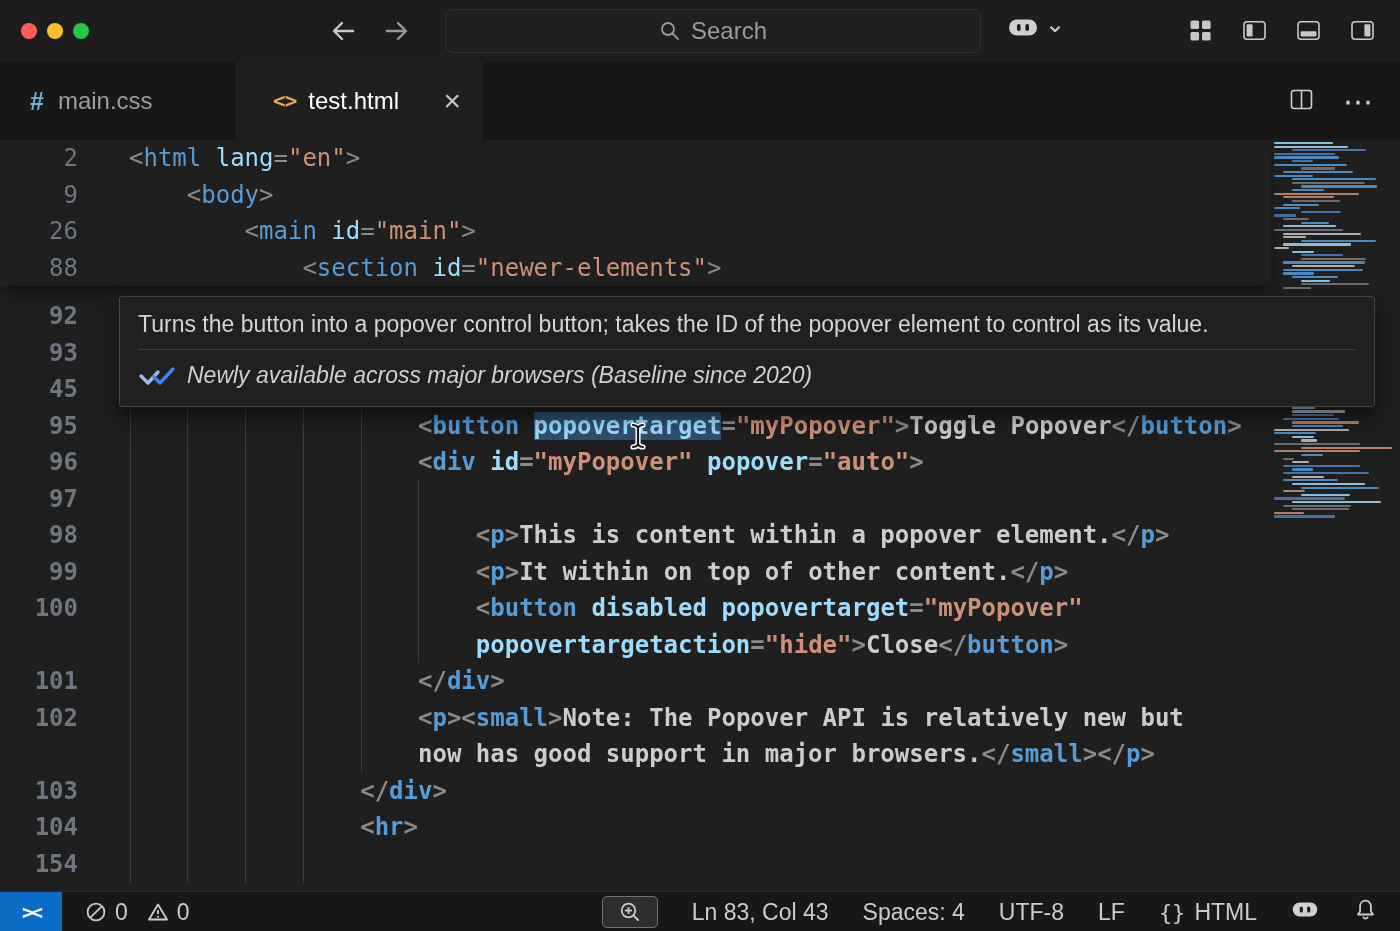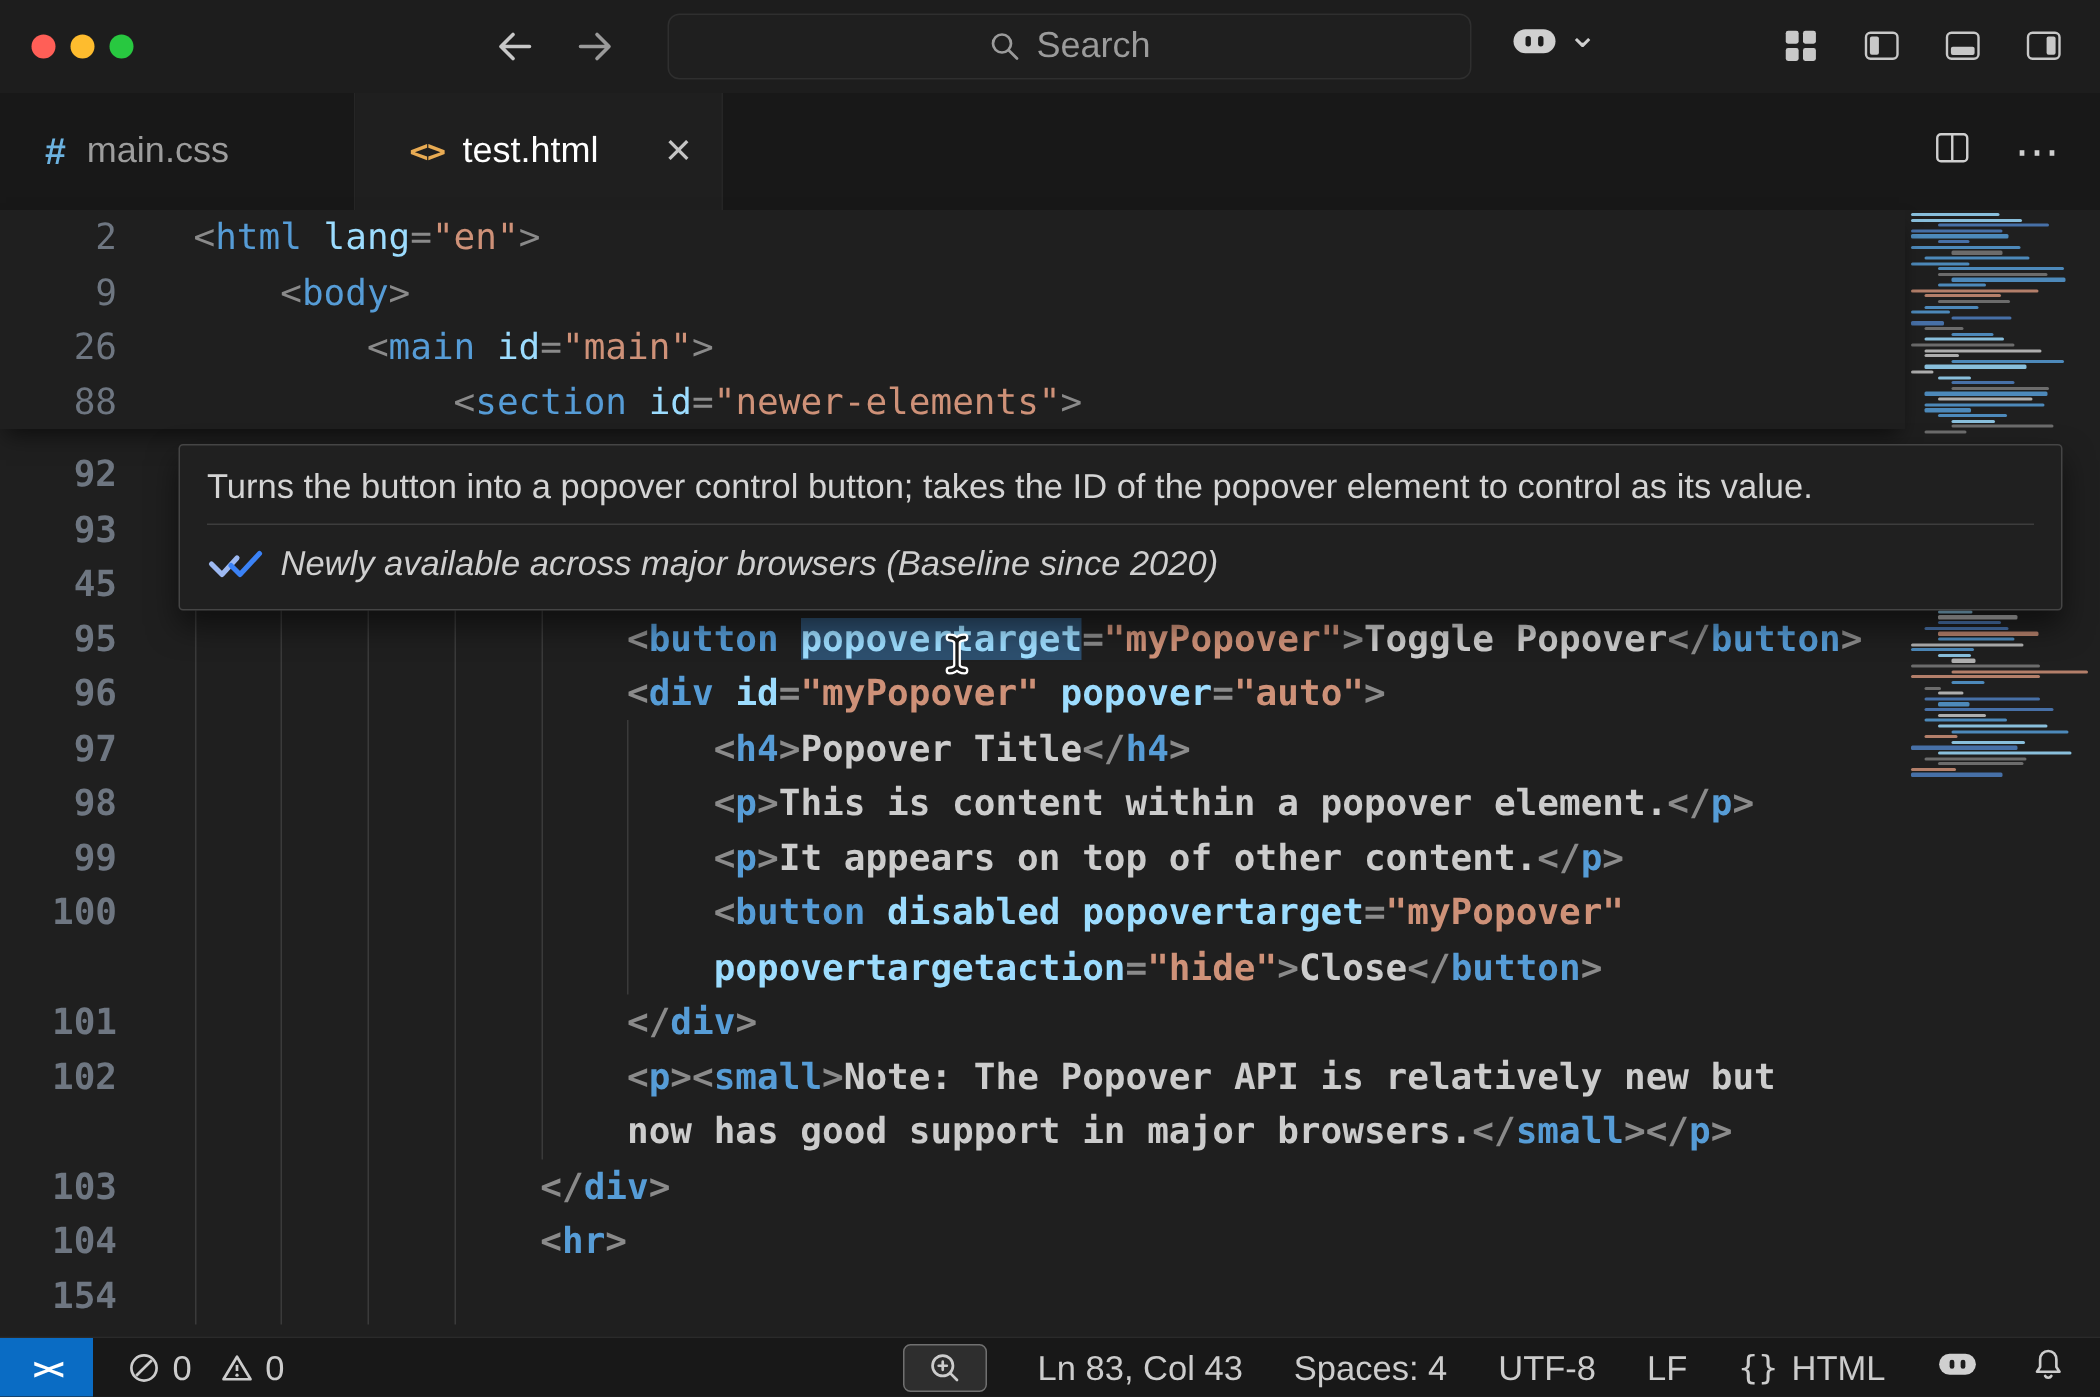--- a/index.html
+++ b/index.html
@@ -265,23 +265,23 @@
   <div class="guide" style="left:303px; top:267px; height:476px;"></div>
   <div class="guide" style="left:361px; top:267px; height:366px;"></div>
   <div class="guide" style="left:418px; top:340px; height:183px;"></div>
 
   <div class="coderows" id="code-rows">
       <div class="row"><div class="ln">92</div><div class="codeline" style="padding-left: 0ch;"></div></div>
       <div class="row"><div class="ln">93</div><div class="codeline" style="padding-left: 0ch;"></div></div>
       <div class="row"><div class="ln">45</div><div class="codeline" style="padding-left: 0ch;"></div></div>
       <div class="row"><div class="ln">95</div><div class="codeline" style="padding-left: 20ch;"><span class="tk-p">&lt;</span><span class="tk-t">button</span><span class="tk-x"> </span><span class="tk-h">popovertarget</span><span class="tk-p">=</span><span class="tk-s">"myPopover"</span><span class="tk-p">&gt;</span><span class="tk-x">Toggle Popover</span><span class="tk-p">&lt;/</span><span class="tk-t">button</span><span class="tk-p">&gt;</span></div></div>
       <div class="row"><div class="ln">96</div><div class="codeline" style="padding-left: 20ch;"><span class="tk-p">&lt;</span><span class="tk-t">div</span><span class="tk-x"> </span><span class="tk-a">id</span><span class="tk-p">=</span><span class="tk-s">"myPopover"</span><span class="tk-x"> </span><span class="tk-a">popover</span><span class="tk-p">=</span><span class="tk-s">"auto"</span><span class="tk-p">&gt;</span></div></div>
-      <div class="row"><div class="ln">97</div><div class="codeline" style="padding-left: 24ch;"><span class="tk-p">&lt;</span><span class="tk-t">h4</span><span class="tk-p">&gt;</span><span class="tk-x">Popover Title</span><span class="tk-p">&lt;/</span><span class="tk-t">h4</span><span class="tk-p">&gt;</span></div></div>
+      <div class="row"><div class="ln">97</div></div>
       <div class="row"><div class="ln">98</div><div class="codeline" style="padding-left: 24ch;"><span class="tk-p">&lt;</span><span class="tk-t">p</span><span class="tk-p">&gt;</span><span class="tk-x">This is content within a popover element.</span><span class="tk-p">&lt;/</span><span class="tk-t">p</span><span class="tk-p">&gt;</span></div></div>
-      <div class="row"><div class="ln">99</div><div class="codeline" style="padding-left: 24ch;"><span class="tk-p">&lt;</span><span class="tk-t">p</span><span class="tk-p">&gt;</span><span class="tk-x">It appears on top of other content.</span><span class="tk-p">&lt;/</span><span class="tk-t">p</span><span class="tk-p">&gt;</span></div></div>
+      <div class="row"><div class="ln">99</div><div class="codeline" style="padding-left: 24ch;"><span class="tk-p">&lt;</span><span class="tk-t">p</span><span class="tk-p">&gt;</span><span class="tk-x">It within on top of other content.</span><span class="tk-p">&lt;/</span><span class="tk-t">p</span><span class="tk-p">&gt;</span></div></div>
       <div class="row"><div class="ln">100</div><div class="codeline" style="padding-left: 24ch;"><span class="tk-p">&lt;</span><span class="tk-t">button</span><span class="tk-x"> </span><span class="tk-a">disabled</span><span class="tk-x"> </span><span class="tk-a">popovertarget</span><span class="tk-p">=</span><span class="tk-s">"myPopover"</span></div></div>
       <div class="row"><div class="ln"></div><div class="codeline" style="padding-left: 24ch;"><span class="tk-a">popovertargetaction</span><span class="tk-p">=</span><span class="tk-s">"hide"</span><span class="tk-p">&gt;</span><span class="tk-x">Close</span><span class="tk-p">&lt;/</span><span class="tk-t">button</span><span class="tk-p">&gt;</span></div></div>
       <div class="row"><div class="ln">101</div><div class="codeline" style="padding-left: 20ch;"><span class="tk-p">&lt;/</span><span class="tk-t">div</span><span class="tk-p">&gt;</span></div></div>
       <div class="row"><div class="ln">102</div><div class="codeline" style="padding-left: 20ch;"><span class="tk-p">&lt;</span><span class="tk-t">p</span><span class="tk-p">&gt;</span><span class="tk-p">&lt;</span><span class="tk-t">small</span><span class="tk-p">&gt;</span><span class="tk-x">Note: The Popover API is relatively new but</span></div></div>
       <div class="row"><div class="ln"></div><div class="codeline" style="padding-left: 20ch;"><span class="tk-x">now has good support in major browsers.</span><span class="tk-p">&lt;/</span><span class="tk-t">small</span><span class="tk-p">&gt;</span><span class="tk-p">&lt;/</span><span class="tk-t">p</span><span class="tk-p">&gt;</span></div></div>
       <div class="row"><div class="ln">103</div><div class="codeline" style="padding-left: 16ch;"><span class="tk-p">&lt;/</span><span class="tk-t">div</span><span class="tk-p">&gt;</span></div></div>
       <div class="row"><div class="ln">104</div><div class="codeline" style="padding-left: 16ch;"><span class="tk-p">&lt;</span><span class="tk-t">hr</span><span class="tk-p">&gt;</span></div></div>
       <div class="row"><div class="ln">154</div><div class="codeline" style="padding-left: 0ch;"></div></div>
     </div>
 

